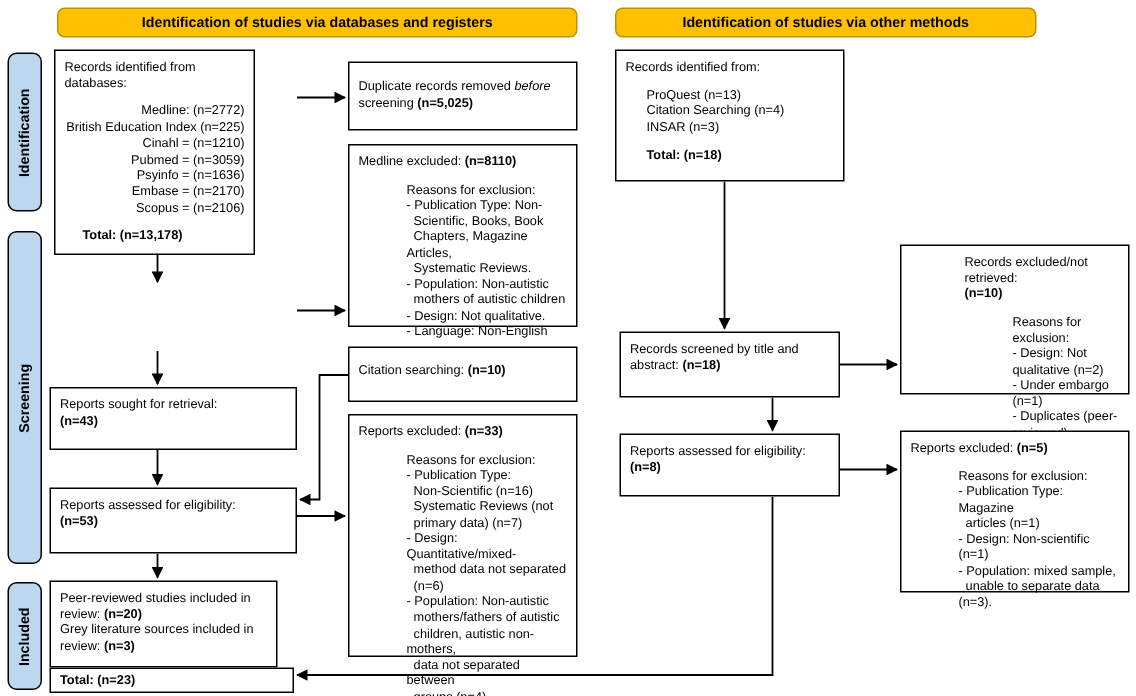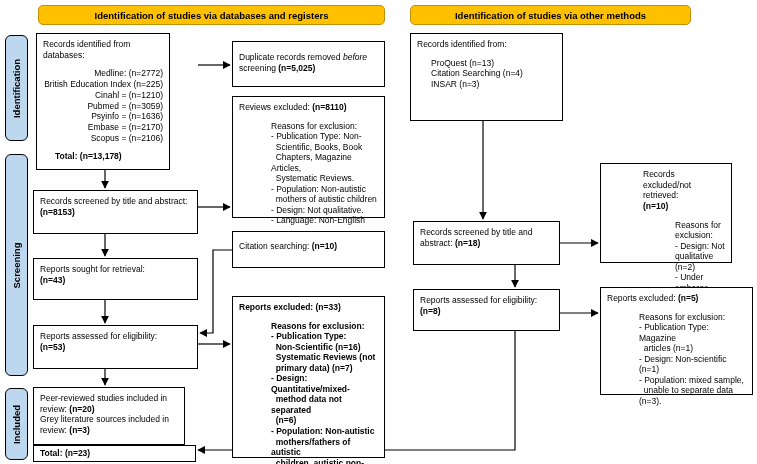--- a/index.html
+++ b/index.html
@@ -38,27 +38,27 @@
   #box-db-identified   { left:36px; top:33px;  width:134px; height:137px; }
   #box-screened-db     { left:33px; top:190px; width:165px; height:44px; }
   #box-sought          { left:33px; top:258px; width:165px; height:42px; }
   #box-assessed-db     { left:33px; top:325px; width:165px; height:44px; }
   #box-included        { left:33px; top:387px; width:152px; height:58px; }
   #box-included-total  { left:33px; top:445px; width:163px; height:17px; padding:2px 6px; }
   
   #box-duplicates      { left:232px; top:41px;  width:153px; height:46px; padding-top:10px; }
   #box-excluded-db     { left:232px; top:96px;  width:153px; height:122px; }
   #box-citation        { left:232px; top:231px; width:153px; height:37px; padding-top:9px; }
-  #box-rep-excluded-db { left:232px; top:296px; width:153px; height:162px;font-weight:bold; }
+  #box-rep-excluded-db { left:232px; top:276px; width:153px; height:162px; }
   
   #box-other-identified { left:410px; top:33px;  width:153px; height:88px; }
   #box-screened-other   { left:413px; top:221px; width:147px; height:44px; }
   #box-assessed-other   { left:413px; top:289px; width:147px; height:42px; }
   
-  #box-excluded-other     { left:600px; top:163px; width:132px; height:100px;padding-left:42px; }
+  #box-excluded-other     { left:600px; top:163px; width:153px; height:100px;padding-left:42px; }
   #box-rep-excluded-other { left:600px; top:287px; width:153px; height:108px; }
   #connectors { position:absolute; left:0; top:0; pointer-events:none; }
 </style>
 </head>
 <body>
 
 <div id="canvas">
 
   <svg id="connectors" width="757" height="464" viewBox="0 0 757 464">
     <defs>
@@ -104,24 +104,20 @@
     <div class="pre centered gap-top">Medline: (n=2772)
 British Education Index (n=225)
 Cinahl = (n=1210)
 Pubmed = (n=3059)
 Psyinfo = (n=1636)
 Embase = (n=2170)
 Scopus = (n=2106)</div>
     <div class="gap-top" style="padding-left:12px;"><b>Total: (n=13,178)</b></div>
   </div>
 
-  <div class="box" id="box-screened-db">
-    <span>Records screened by title and abstract:</span>
-    <b>(n=8153)</b>
-  </div>
 
   <div class="box" id="box-sought">
     <div>Reports sought for retrieval:</div>
     <b class="blockval">(n=43)</b>
   </div>
 
   <div class="box" id="box-assessed-db">
     <div>Reports assessed for eligibility:</div>
     <b class="blockval">(n=53)</b>
   </div>
@@ -144,21 +140,21 @@
 
   <div class="box" id="box-duplicates">
     <span>Duplicate records removed</span>
     <i>before</i>
     <span>screening</span>
     <b>(n=5,025)</b>
   </div>
 
   <div class="box" id="box-excluded-db">
     <div>
-      <span>Reviews excluded:</span>
+      <span>Medline excluded:</span>
       <b>(n=8110)</b>
     </div>
     <div class="body">Reasons for exclusion:
 - Publication Type: Non-
   Scientific, Books, Book
   Chapters, Magazine Articles,
   Systematic Reviews.
 - Population: Non-autistic
   mothers of autistic children
 - Design: Not qualitative.
@@ -188,20 +184,21 @@
   children, autistic non-mothers,
   data not separated between
   groups (n=4).</div>
   </div>
 
   <div class="box" id="box-other-identified">
     <div>Records identified from:</div>
     <div class="pre indented gap-top">ProQuest (n=13)
 Citation Searching (n=4)
 INSAR (n=3)</div>
+    <div class="indented gap-top"><b>Total: (n=18)</b></div>
   </div>
 
   <div class="box" id="box-screened-other">
     <span>Records screened by title and abstract:</span>
     <b>(n=18)</b>
   </div>
 
   <div class="box" id="box-assessed-other">
     <div>Reports assessed for eligibility:</div>
     <b class="blockval">(n=8)</b>

